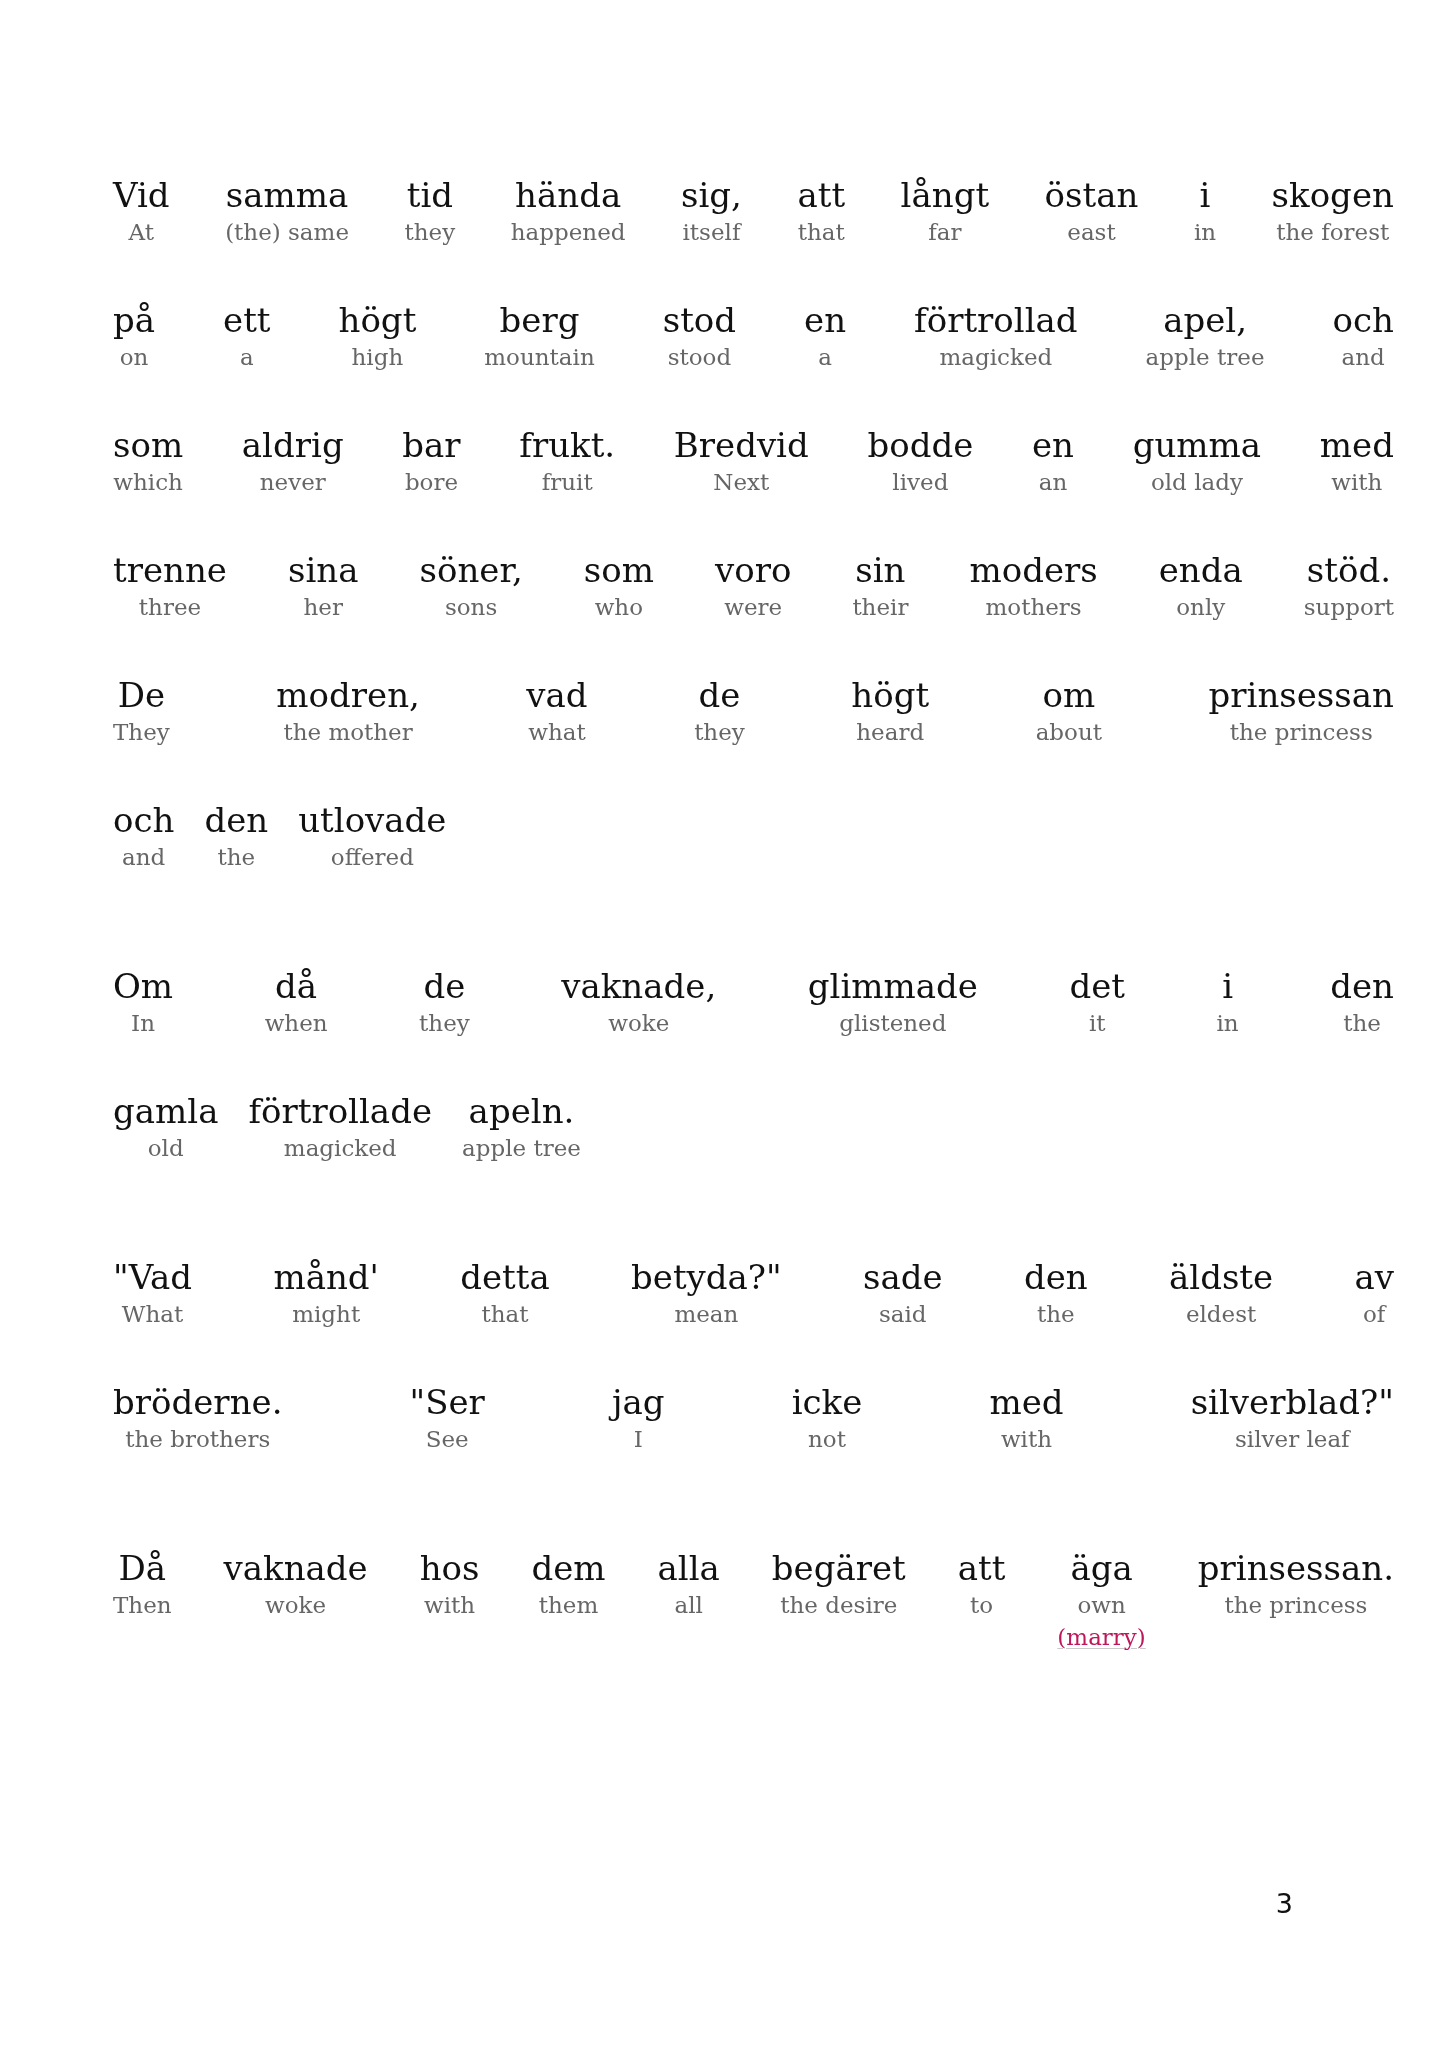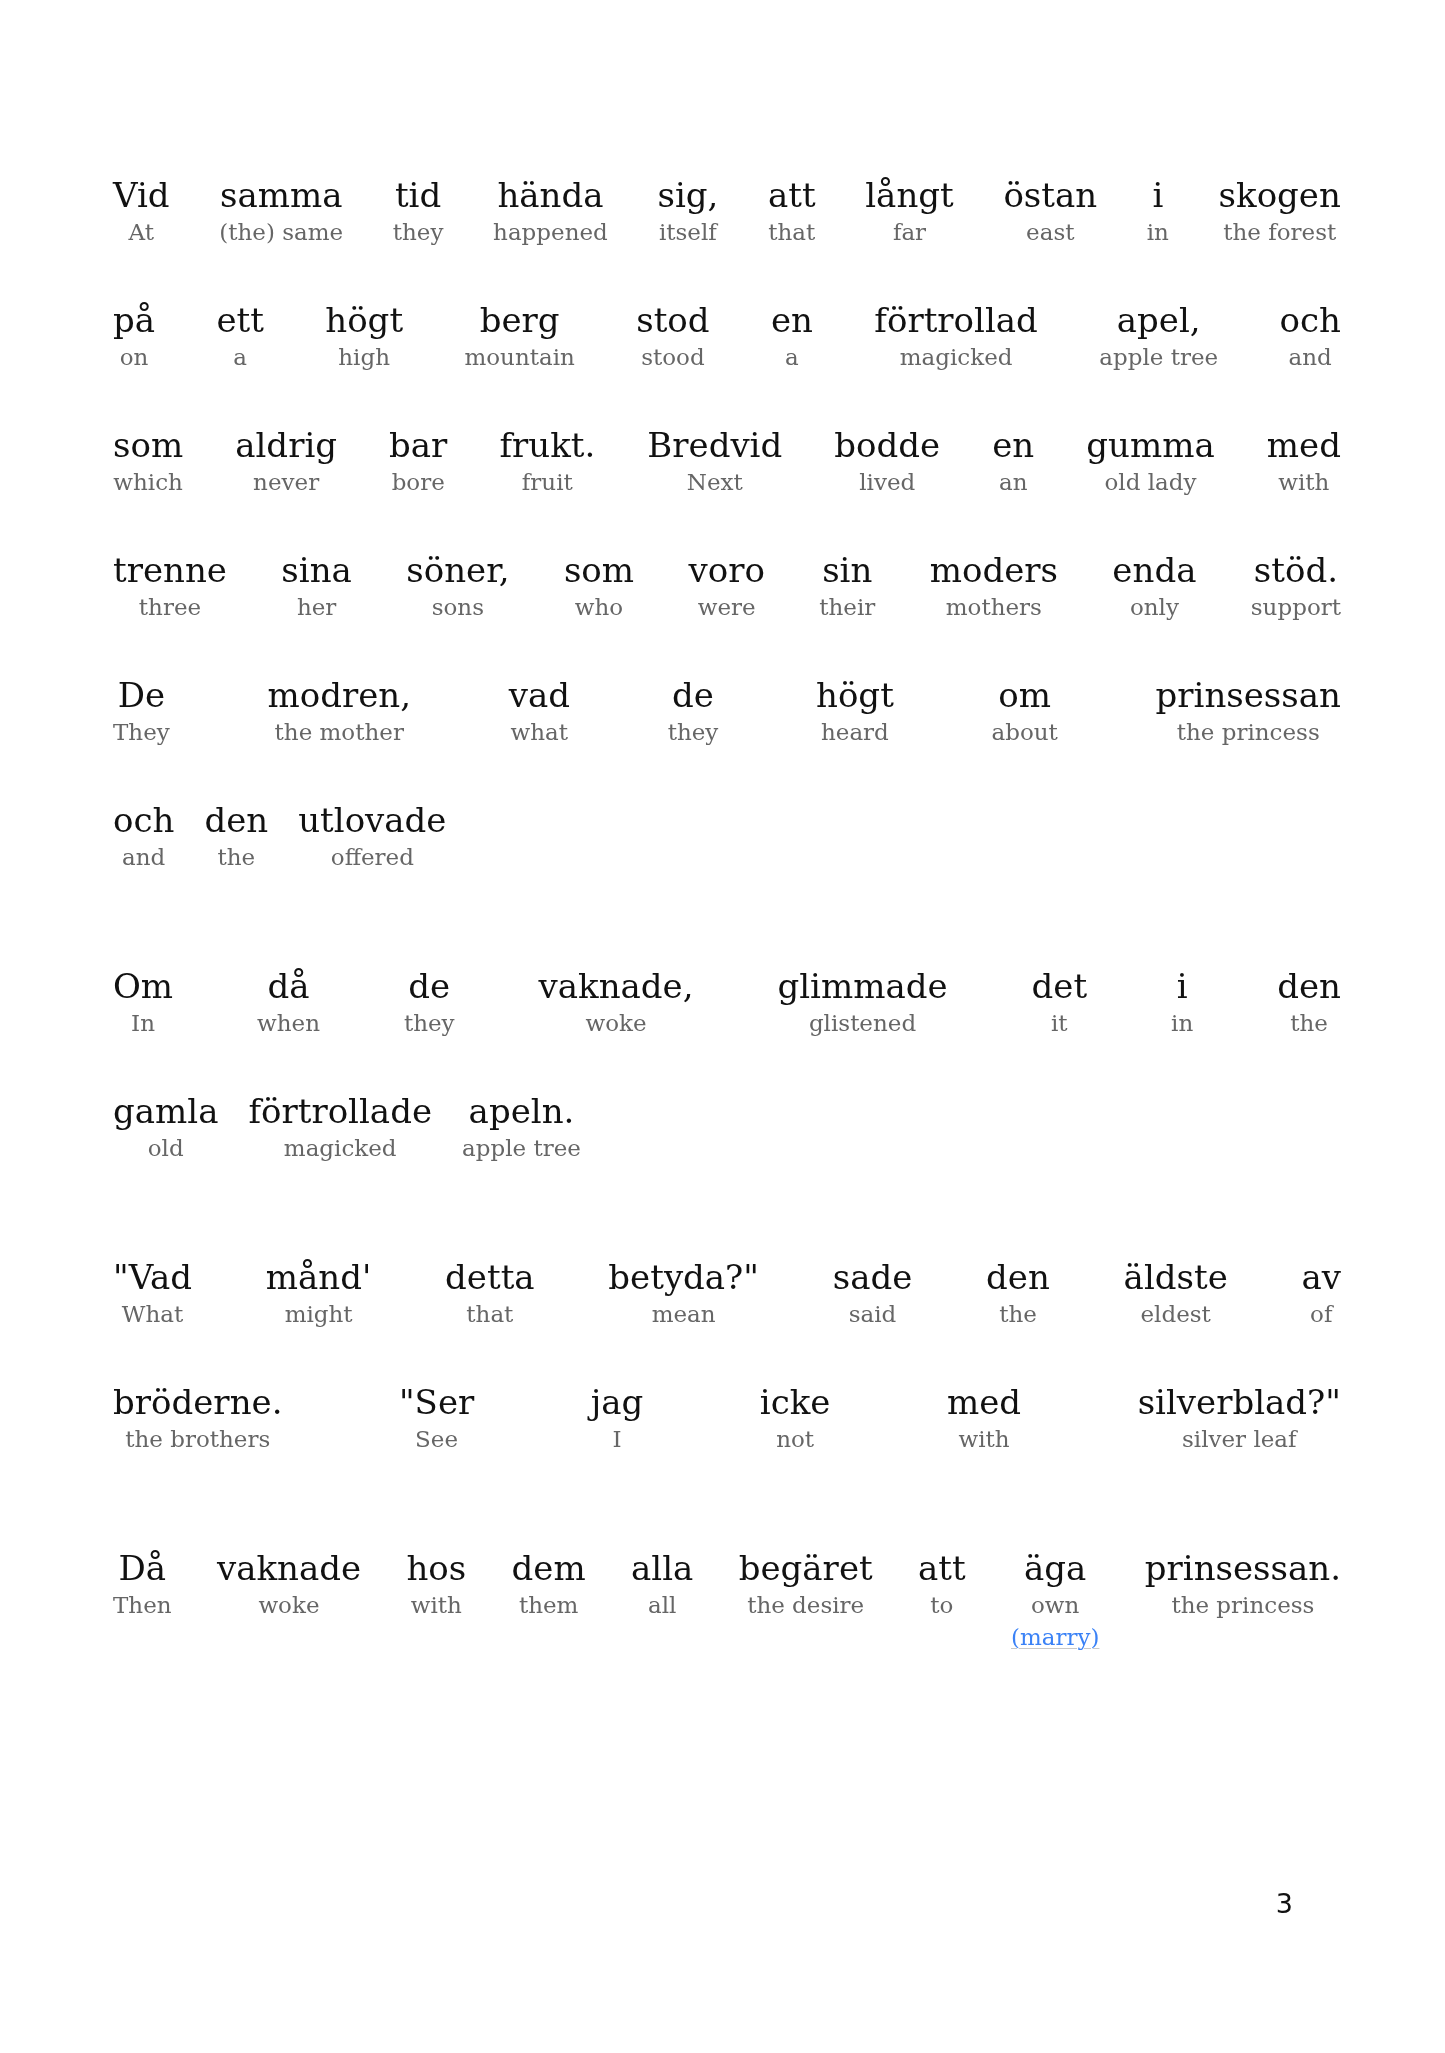--- a/index.html
+++ b/index.html
@@ -13,21 +13,21 @@
     position: relative;
     overflow: hidden;
     font-family: "DejaVu Serif", "Liberation Serif", serif;
   }
   .page {
     position: absolute;
     left: 0; top: 0;
     width: 1445px;
     height: 1569px;
     box-sizing: border-box;
-    padding: 175px 104px 0 113px;
+    padding: 175px 51px 0 113px;
     background: #ffffff;
   }
   .paragraph {
     margin: 0 0 95px 0;
   }
   .line {
     display: flex;
     align-items: flex-start;
     margin: 0 0 54px 0;
   }
@@ -52,21 +52,21 @@
   }
   .en {
     font-size: 23px;
     line-height: 28px;
     color: #666666;
     margin-top: 2px;
   }
   .en2 {
     font-size: 23px;
     line-height: 28px;
-    color: #3b82f6;
+    color: #be185d;
     margin-top: 4px;
     text-decoration: underline;
     text-decoration-color: #c9c9c9;
     text-decoration-thickness: 1px;
     text-underline-offset: 3px;
   }
   .page-number {
     position: absolute;
     top: 1888px;
     right: 152px;

